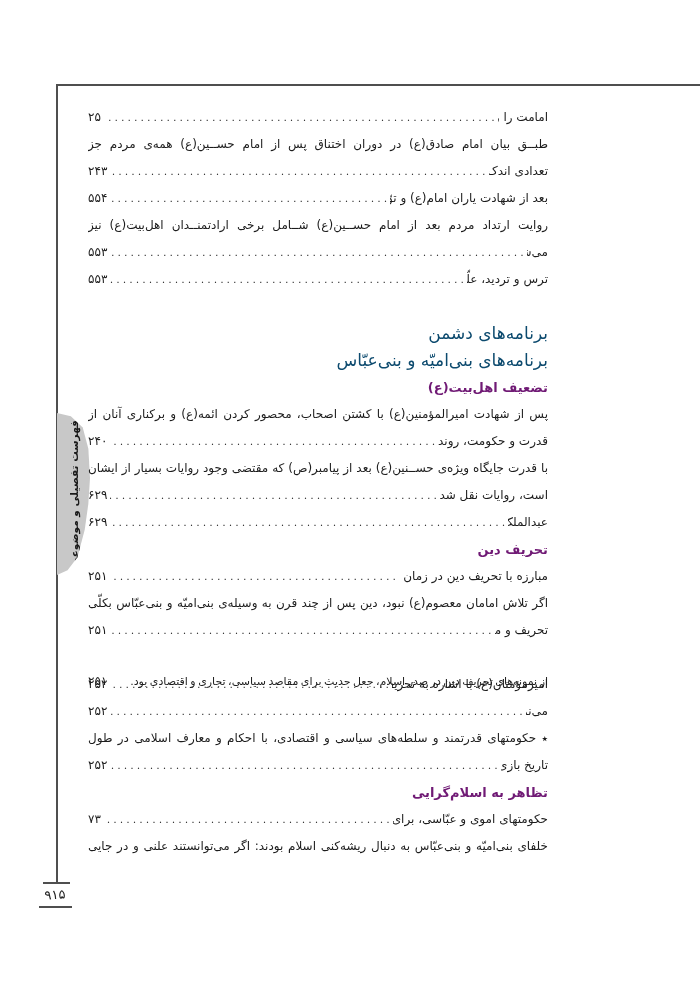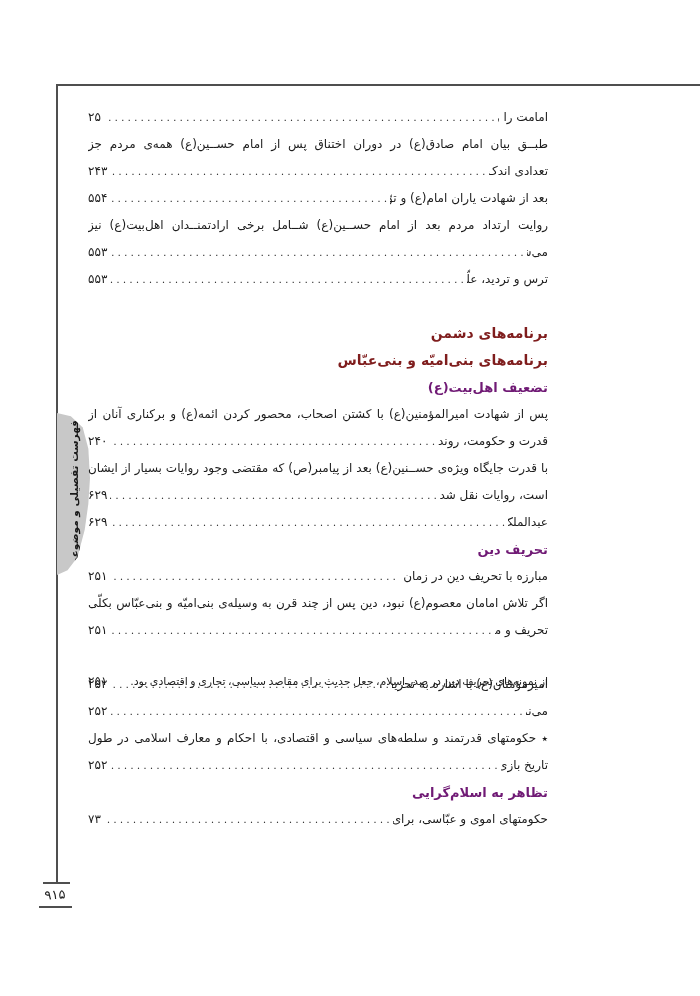--- a/index.html
+++ b/index.html
@@ -31,21 +31,21 @@
     text-align:center;font-size:10.5px;font-weight:bold;color:#1a1a1a;
     white-space:nowrap;letter-spacing:0px;
   }
   
   .content{
     position:absolute;top:104px;left:88px;width:460px;
     direction:rtl;font-size:12px;line-height:27px;
   }
   .row{height:27px;}
   .gap{height:27px;}
-  .h1{font-weight:bold;font-size:14px;color:#7f1d1d;}
+  .h1{font-weight:normal;font-size:17px;color:#0c4a6e;}
   .h2{font-weight:bold;font-size:13px;color:#701a75;}
   .wrap{
     text-align:justify;text-align-last:justify;
     white-space:nowrap;overflow:hidden;
   }
   .entry{display:flex;align-items:baseline;}
   .entry .t{flex:0 1 auto;min-width:0;overflow:hidden;white-space:nowrap;}
   .entry .leader{flex:1 1 auto;min-width:6px;overflow:hidden;white-space:nowrap;height:27px;}
   .entry .leader::after{
     content:"...................................................................................................................";
@@ -152,13 +152,14 @@
       <span class="t">تاریخ بازی کرده‌اند</span>
       <span class="leader"></span>
       <span class="num">۲۵۲</span>
     </div>
     <div class="row h2">تظاهر به اسلام‌گرایی</div>
     <div class="row entry">
       <span class="t">حکومتهای اموی و عبّاسی، برای فریب عوام، به دروغ ادّعای اسلام‌گرایی می‌کردند</span>
       <span class="leader"></span>
       <span class="num">۷۳</span>
     </div>
+    <div class="row wrap">خلفای بنی‌امیّه و بنی‌عبّاس به دنبال ریشه‌کنی اسلام بودند: اگر می‌توانستند علنی و در جایی</div>
   </div>
 
 </body></html>

